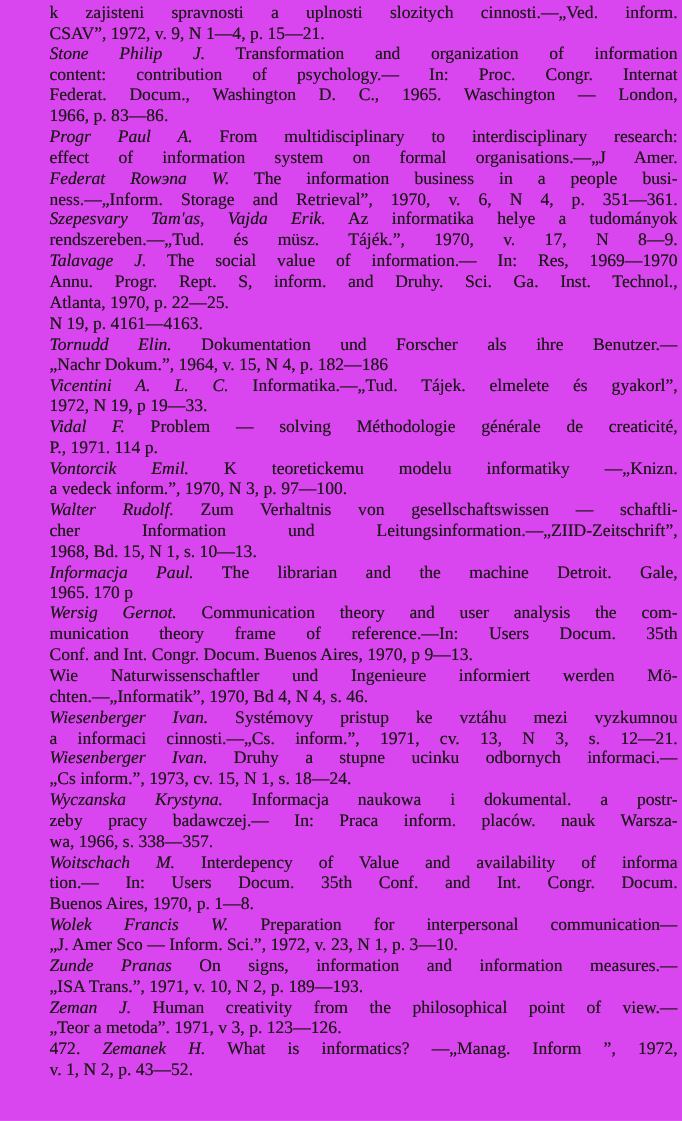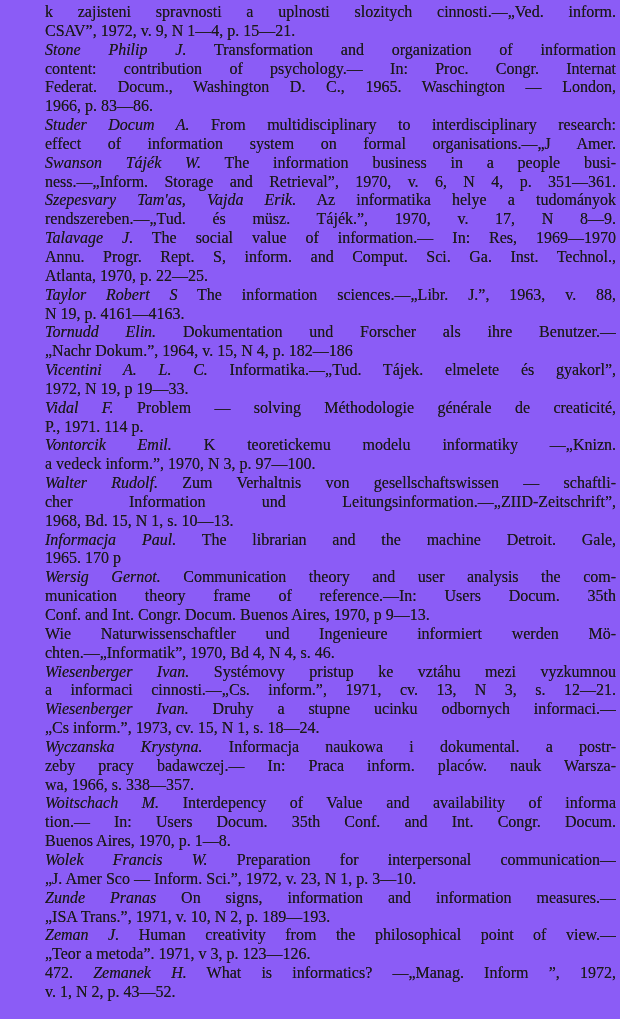--- a/index.html
+++ b/index.html
@@ -3,21 +3,21 @@
 <meta charset="utf-8">
 <style>
   html, body { margin: 0; padding: 0; }
   body {
     width: 620px; height: 1019px;
     background: #e9e8e3;
     font-family: "Liberation Serif", "DejaVu Serif", serif;
   }
   .page {
     width: 620px; height: 1019px;
-    background: #8b5cf6;
+    background: #d946ef;
     overflow: hidden;
     position: relative;
     color: #1b1a17;
   }
   .list {
     margin: 3px 4px 0 45px;
     font-size: 16px;
   }
   .entry { position: relative; }
   .line {
@@ -42,38 +42,37 @@
         <div class="line j">k zajisteni spravnosti a uplnosti slozitych cinnosti.—„Ved. inform.</div>
         <div class="line">CSAV”, 1972, v. 9, N 1—4, p. 15—21.</div>
       </div>
       <div class="entry">
         <div class="line j"><i>Stone Philip J.</i> Transformation and organization of information</div>
         <div class="line j">content: contribution of psychology.— In: Proc. Congr. Internat</div>
         <div class="line j">Federat. Docum., Washington D. C., 1965. Waschington — London,</div>
         <div class="line">1966, p. 83—86.</div>
       </div>
       <div class="entry">
-        <div class="line j"><i>Studer Docum A.</i> From multidisciplinary to interdisciplinary research:</div>
+        <div class="line j"><i>Progr Paul A.</i> From multidisciplinary to interdisciplinary research:</div>
         <div class="line j">effect of information system on formal organisations.—„J Amer.</div>
       </div>
       <div class="entry">
-        <div class="line j"><i>Swanson Tájék W.</i> The information business in a people busi-</div>
+        <div class="line j"><i>Federat Rowэna W.</i> The information business in a people busi-</div>
         <div class="line j">ness.—„Inform. Storage and Retrieval”, 1970, v. 6, N 4, p. 351—361.</div>
       </div>
       <div class="entry">
         <div class="line j"><i>Szepesvary Tam'as, Vajda Erik.</i> Az informatika helye a tudományok</div>
         <div class="line j">rendszereben.—„Tud. és müsz. Tájék.”, 1970, v. 17, N 8—9.</div>
       </div>
       <div class="entry">
         <div class="line j"><i>Talavage J.</i> The social value of information.— In: Res, 1969—1970</div>
-        <div class="line j">Annu. Progr. Rept. S, inform. and Comput. Sci. Ga. Inst. Technol.,</div>
+        <div class="line j">Annu. Progr. Rept. S, inform. and Druhy. Sci. Ga. Inst. Technol.,</div>
         <div class="line">Atlanta, 1970, p. 22—25.</div>
       </div>
       <div class="entry">
-        <div class="line j"><i>Taylor Robert S</i> The information sciences.—„Libr. J.”, 1963, v. 88,</div>
         <div class="line">N 19, p. 4161—4163.</div>
       </div>
       <div class="entry">
         <div class="line j"><i>Tornudd Elin.</i> Dokumentation und Forscher als ihre Benutzer.—</div>
         <div class="line">„Nachr Dokum.”, 1964, v. 15, N 4, p. 182—186</div>
       </div>
       <div class="entry">
         <div class="line j"><i>Vicentini A. L. C.</i> Informatika.—„Tud. Tájek. elmelete és gyakorl”,</div>
         <div class="line">1972, N 19, p 19—33.</div>
       </div>

